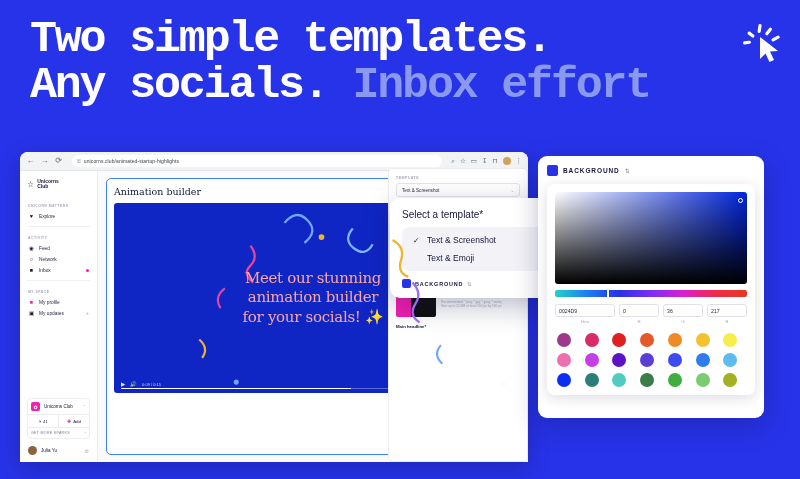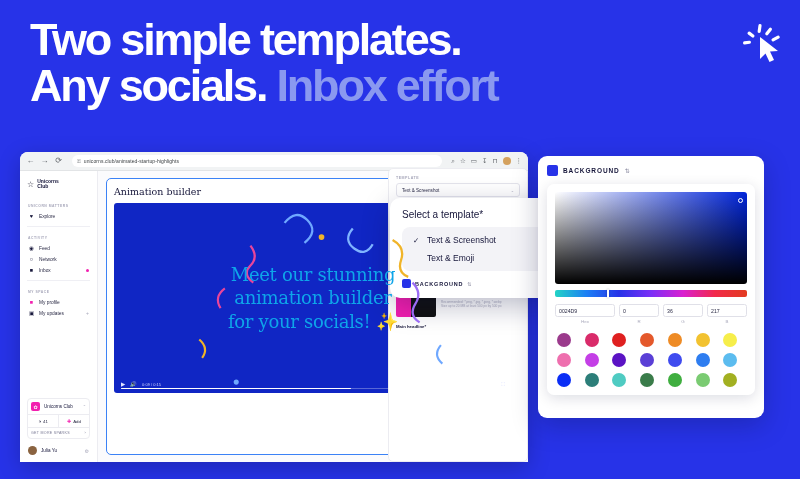--- a/index.html
+++ b/index.html
@@ -6,21 +6,21 @@
   html, body {
     width: 800px; height: 479px;
     overflow: hidden;
     font-family: "Liberation Sans", sans-serif;
   }
   body { background: #2733E8; position: relative; }
 
   
   .hero { position: absolute; left: 30px; top: 18px; width: 740px; }
   .hero h1 {
-    font-family: Liberation Sans, sans-serif;
+    font-family: Liberation Mono, monospace;
     font-size: 45px;
     line-height: 0.98;
     font-weight: 700;
     letter-spacing: -2.2px;
     color: #ffffff;
     white-space: nowrap;
   }
   .hero h1 .line2 { display: block; margin-top: 2px; }
   .hero h1 .muted { color: #8A99F0; }
 
@@ -129,21 +129,21 @@
     background: #F21FAF; color: #fff; font-size: 4px; font-weight: 700;
     padding: 3px 5px; border-radius: 3px; letter-spacing: 0.2px;
   }
   .video {
     position: relative; width: 100%; height: 190px;
     background: #1026C4; border-radius: 3px; overflow: hidden;
     display: flex; align-items: center; justify-content: center;
   }
   .video-text {
     font-family: "DejaVu Serif", serif;
-    font-size: 18px; line-height: 1.3; color: #0ea5e9;
+    font-size: 15px; line-height: 1.3; color: #fca5a5;
     text-align: center; z-index: 2; letter-spacing: -0.3px;
   }
   .confetti { position: absolute; inset: 0; z-index: 1; }
   .vcontrols {
     position: absolute; left: 0; right: 0; bottom: 0; height: 18px;
     display: flex; align-items: center; gap: 5px; padding: 0 7px;
     z-index: 3;
   }
   .vc-ic { color: #dfe3ff; font-size: 5.5px; }
   .vtime { font-size: 4px; color: #c9cfff; }

